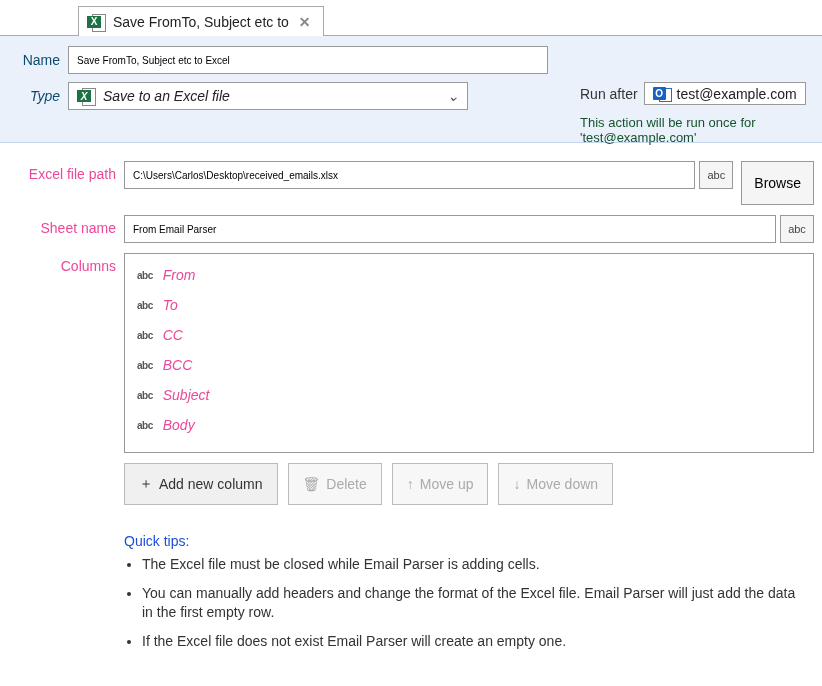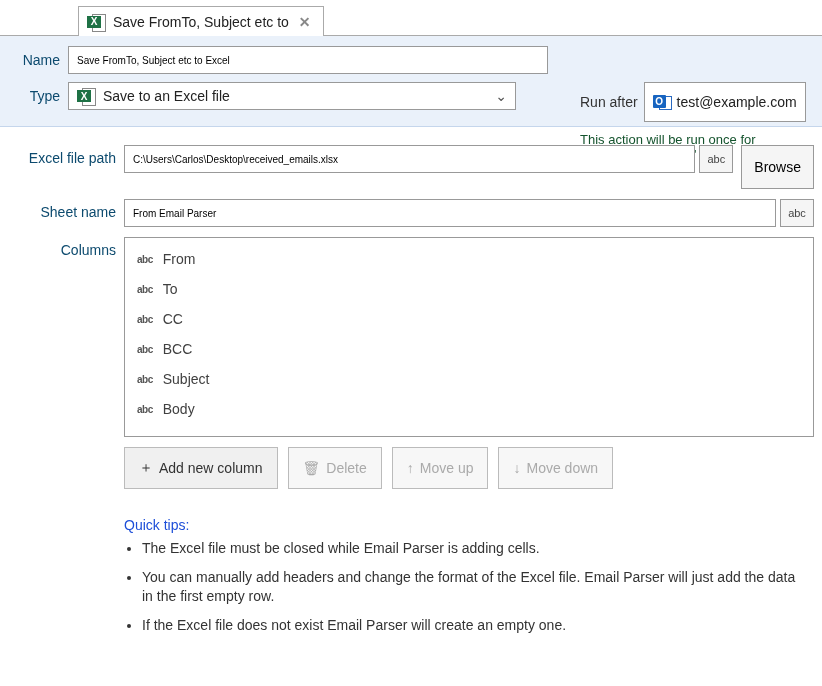--- a/index.html
+++ b/index.html
@@ -58,21 +58,21 @@
   .text-input {
     height: 28px;
     border: 1px solid #999;
     background: #fff;
     padding: 0 8px;
     font-size: 10px;
     font-family: inherit;
   }
   .name-input { width: 480px; }
   .type-select {
-    width: 448px;
+    width: 400px;
     height: 28px;
     border: 1px solid #999;
     background: #fff;
     display: flex;
     align-items: center;
     padding: 0 8px;
     gap: 8px;
     position: relative;
     cursor: pointer;
   }
@@ -87,21 +87,21 @@
     width: 240px;
   }
   .runafter-row1 { display: flex; align-items: center; gap: 6px; }
   .runafter-label { color: #333; }
   .runafter-chip {
     display: flex;
     align-items: center;
     gap: 6px;
     border: 1px solid #999;
     background: #fff;
-    height: 40px;
+    height: 23px;
     padding: 0 8px;
     cursor: pointer;
   }
   .runafter-desc {
     margin-top: 10px;
     font-size: 13px;
     color: #14532d;
   }
 
   
@@ -112,21 +112,21 @@
   .form-row {
     display: flex;
     align-items: flex-start;
     margin-bottom: 10px;
   }
   .form-label {
     width: 108px;
     text-align: right;
     padding-top: 5px;
     margin-right: 8px;
-    color: #0c4a6e;
+    color: #ec4899;
   }
   .filepath-input { flex: 1; }
   .abc-btn {
     height: 28px;
     min-width: 34px;
     border: 1px solid #999;
     background: #f5f5f5;
     font-size: 11px;
     color: #444;
     margin-left: 4px;
@@ -157,21 +157,21 @@
     gap: 10px;
     padding: 7px 12px;
     cursor: pointer;
   }
   .abc-tag {
     font-size: 10px;
     font-weight: bold;
     color: #555;
     letter-spacing: -0.5px;
   }
-  .col-name { color: #404040; }
+  .col-name { color: #ec4899; font-style: italic; }
 
   .col-buttons {
     margin-left: 116px;
     display: flex;
     gap: 10px;
     margin-top: 8px;
   }
   .col-btn {
     height: 42px;
     border: 1px solid #bbb;
@@ -243,21 +243,21 @@
     <span class="tab-close">✕</span>
   </div>
 </div>
 
 <div style="position:relative;">
   <div class="header-panel">
     <div class="hp-row">
       <div class="hp-label">Name</div>
       <input class="text-input name-input" value="Save FromTo, Subject etc to Excel" style="">
     </div>
-    <div class="hp-row" style="margin-bottom:0;">
+    <div class="hp-row" style="margin-bottom:16px;font-style:italic;">
       <div class="hp-label">Type</div>
       <div class="type-select">
         <span class="excel-icon"></span>
         <span>Save to an Excel file</span>
         <span class="chev">⌄</span>
       </div>
     </div>
   </div>
 
   <div class="runafter-block">

